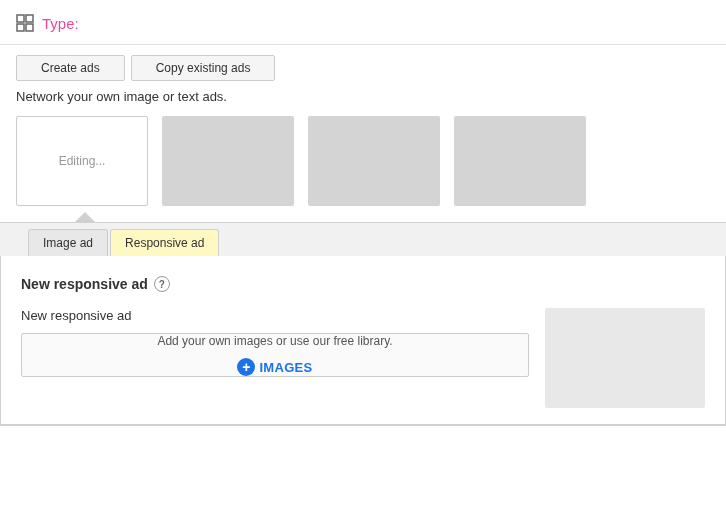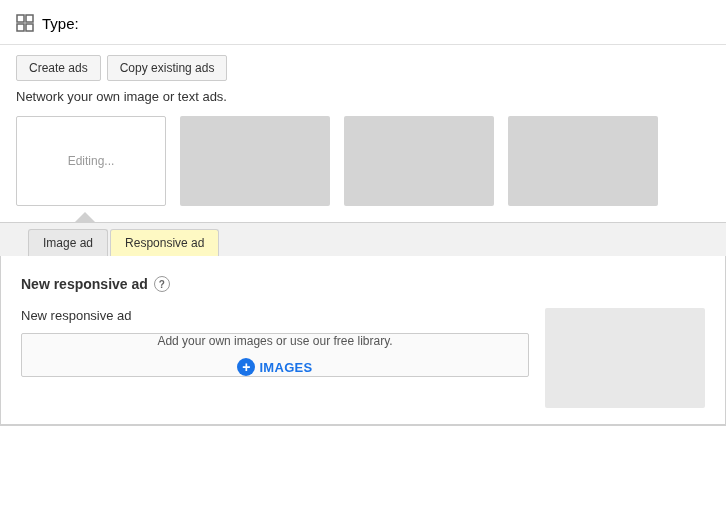--- a/index.html
+++ b/index.html
@@ -21,40 +21,40 @@
 
     .header-icon {
       width: 18px;
       height: 18px;
       margin-right: 8px;
       flex-shrink: 0;
     }
 
     .header-type-label {
       font-size: 15px;
-      color: #000000;
+      color: #ec4899;
       font-weight: normal;
       margin-right: 21px;
     }
 
     .header-type-value {
       font-size: 15px;
       font-weight: bold;
       color: #222;
     }
 
     .toolbar {
       display: flex;
       align-items: center;
       padding: 10px 16px 8px 16px;
       gap: 6px;
     }
 
     .btn {
-      padding: 5px 12px;
+      padding: 5px 24px;
       font-size: 12px;
       border: 1px solid #ccc;
       background: #f5f5f5;
       border-radius: 2px;
       cursor: pointer;
       color: #333;
     }
 
     .description-text {
       padding: 0 16px 12px 16px;
@@ -63,21 +63,21 @@
     }
 
     .ad-previews {
       display: flex;
       align-items: flex-start;
       padding: 0 16px 0 16px;
       gap: 14px;
     }
 
     .ad-preview-box {
-      width: 150px;
+      width: 132px;
       height: 90px;
       border: 1px solid #ccc;
       background: #fff;
       border-radius: 2px;
       display: flex;
       align-items: center;
       justify-content: center;
       font-size: 12px;
       color: #999;
       flex-shrink: 0;

